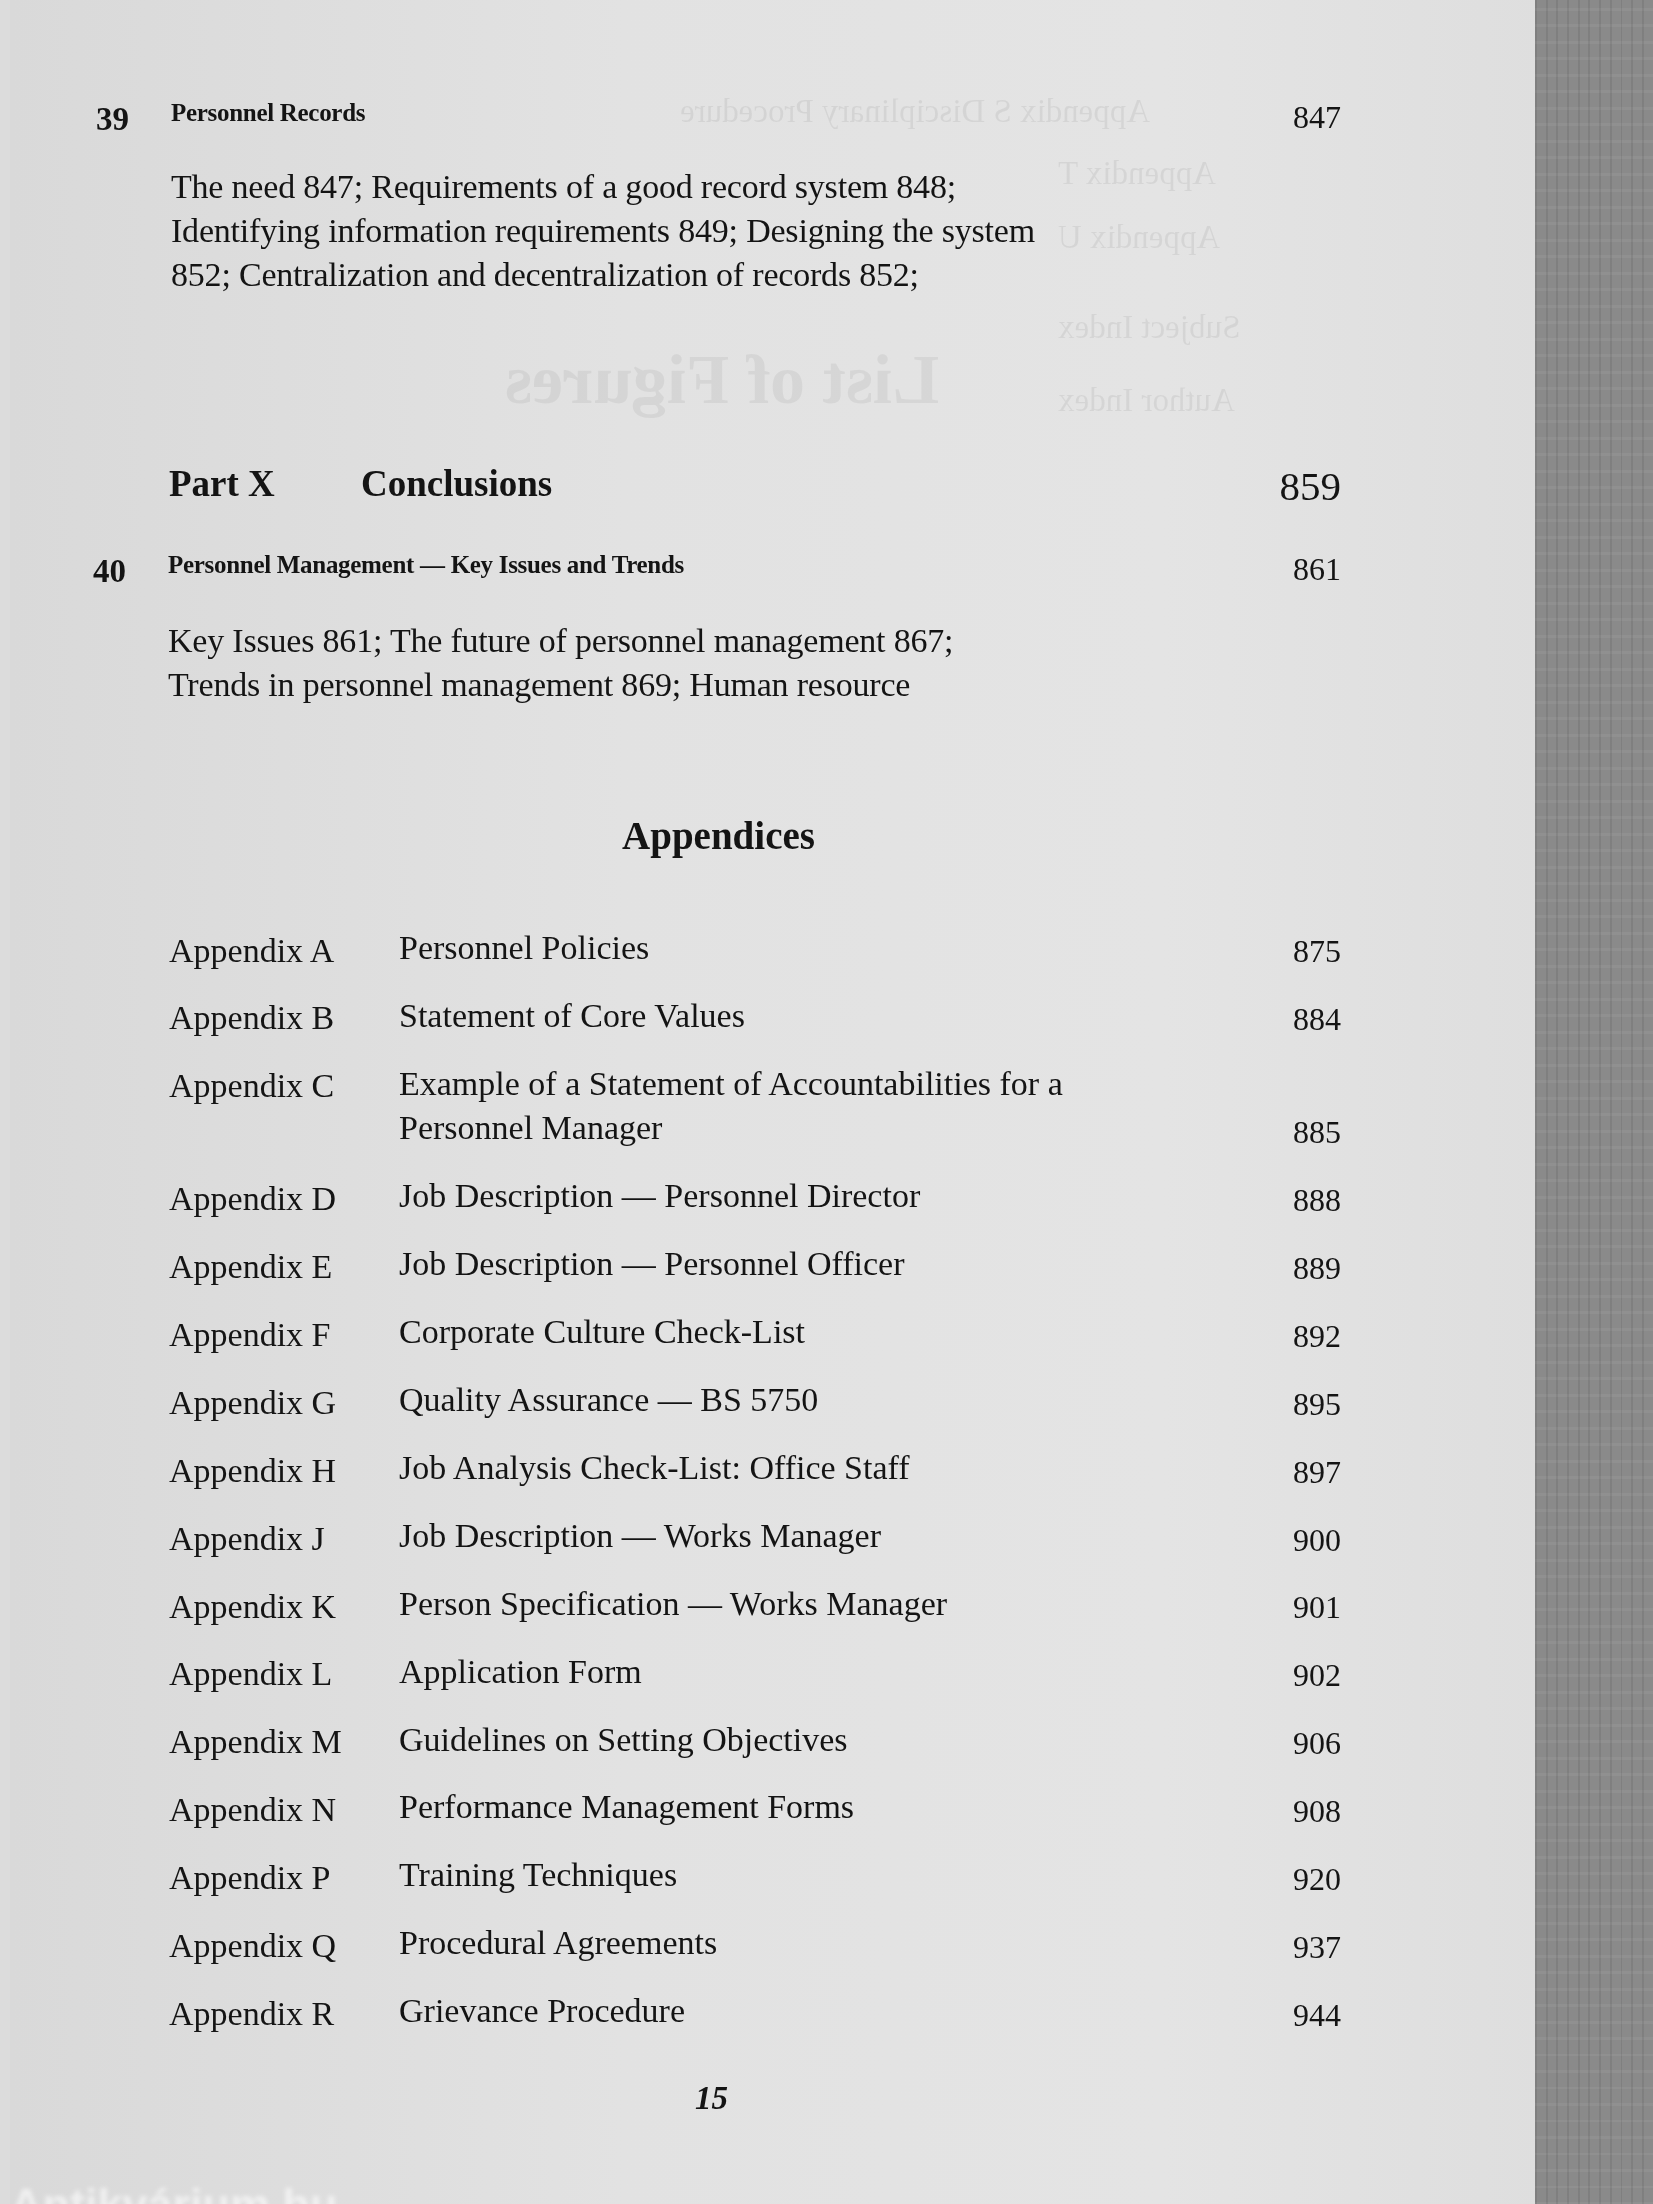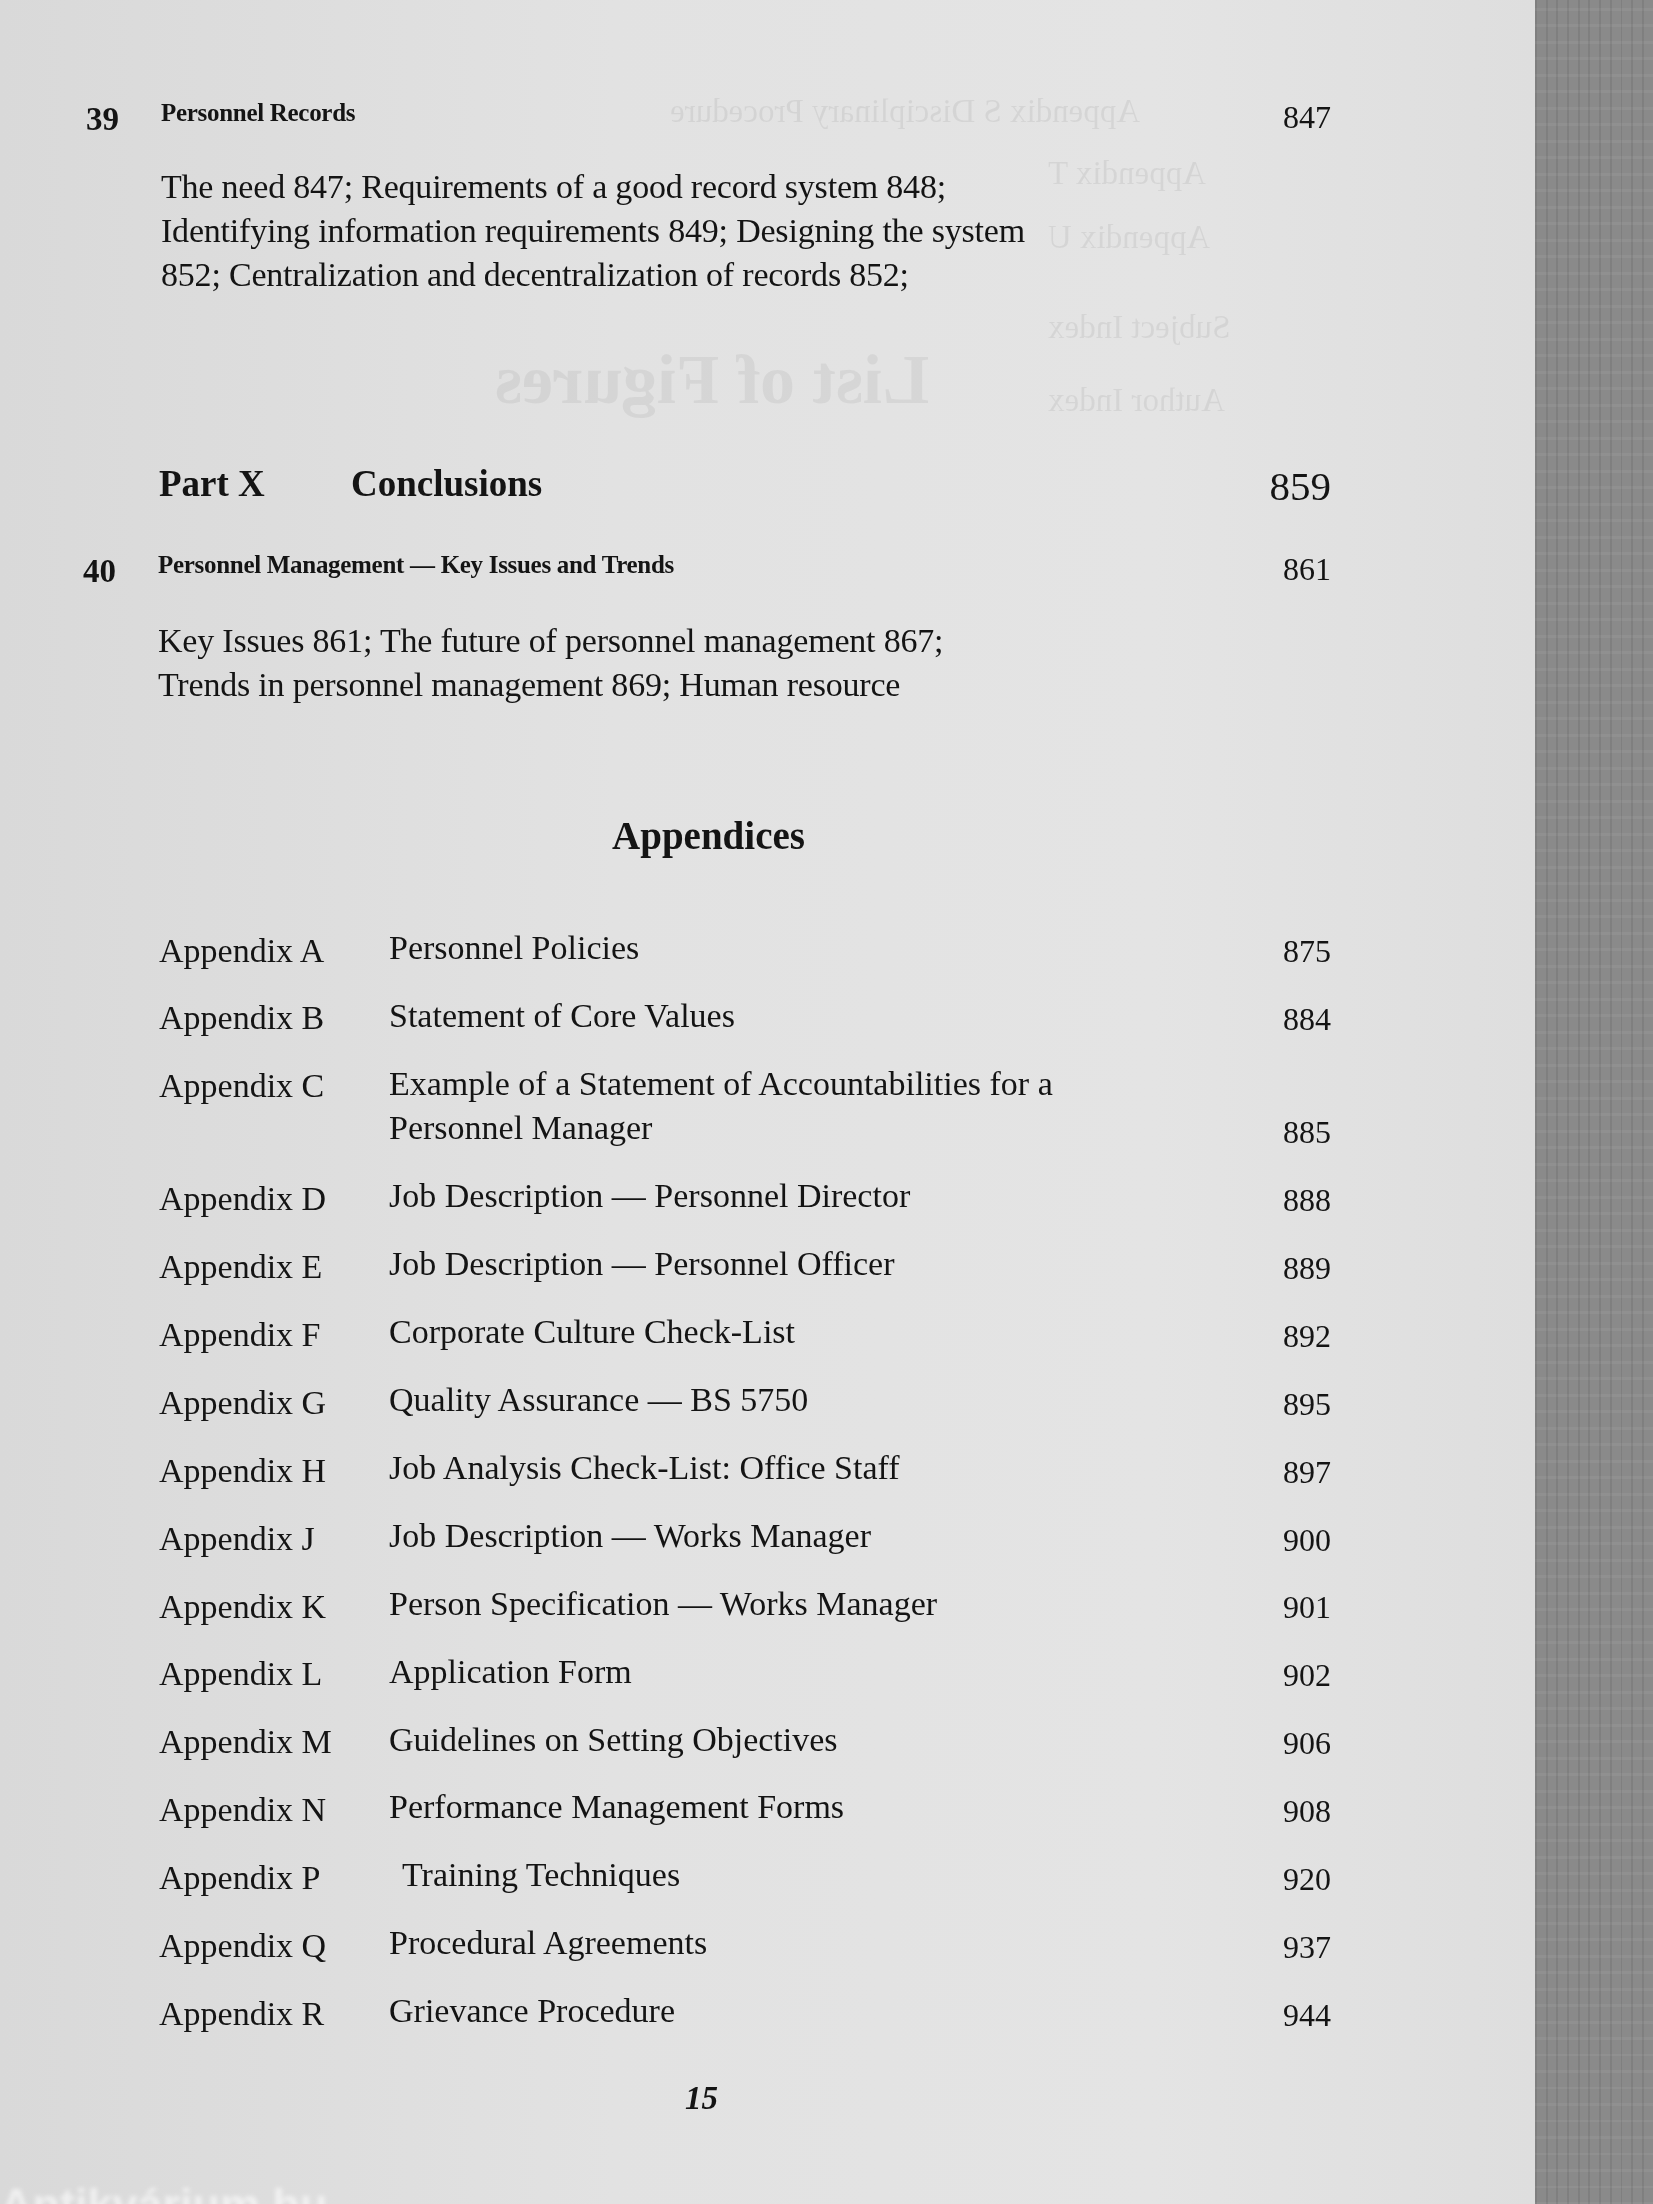--- a/index.html
+++ b/index.html
@@ -3,21 +3,21 @@
 <meta charset="utf-8">
 <style>
   html, body { margin:0; padding:0; }
   body {
     width:1654px; height:2205px; position:relative; overflow:hidden;
     background:#dcdcdc;
     font-family:"Liberation Serif","DejaVu Serif",serif;
     color:#141414;
   }
   .page {
-    position:absolute; left:0; top:0; width:1535px; height:2205px;
+    position:absolute; left:10px; top:0; width:1535px; height:2205px;
     background:linear-gradient(90deg,#d9d9d9 0%,#e2e2e2 40%,#e4e4e4 75%,#dedede 100%);
   }
   .wood {
     position:absolute; left:1535px; top:0; width:118px; height:2205px;
     background:
       repeating-linear-gradient(90deg, rgba(0,0,0,0.08) 0 1.9px, transparent 1.9px 10.7px),
       repeating-linear-gradient(0deg, rgba(255,255,255,0.05) 0 2.9px, transparent 2.9px 16.5px),
       #8a8a8a;
   }
   .ghost {
@@ -139,21 +139,21 @@
       <div class="t app-title" style="left:389px;top:1718px;">Guidelines on Setting Objectives</div>
       <div class="t pg" style="left:1215px;top:1725px;">906</div>
     </div>
     <div>
       <div class="t app-label" style="left:159px;top:1791px;">Appendix N</div>
       <div class="t app-title" style="left:389px;top:1785px;">Performance Management Forms</div>
       <div class="t pg" style="left:1215px;top:1793px;">908</div>
     </div>
     <div>
       <div class="t app-label" style="left:159px;top:1859px;">Appendix P</div>
-      <div class="t app-title" style="left:389px;top:1853px;margin-left:13px;">Training Techniques</div>
+      <div class="t app-title" style="left:389px;top:1853px;">Training Techniques</div>
       <div class="t pg" style="left:1215px;top:1861px;">920</div>
     </div>
     <div>
       <div class="t app-label" style="left:159px;top:1927px;">Appendix Q</div>
       <div class="t app-title" style="left:389px;top:1921px;">Procedural Agreements</div>
       <div class="t pg" style="left:1215px;top:1929px;">937</div>
     </div>
     <div>
       <div class="t app-label" style="left:159px;top:1995px;">Appendix R</div>
       <div class="t app-title" style="left:389px;top:1989px;">Grievance Procedure</div>

